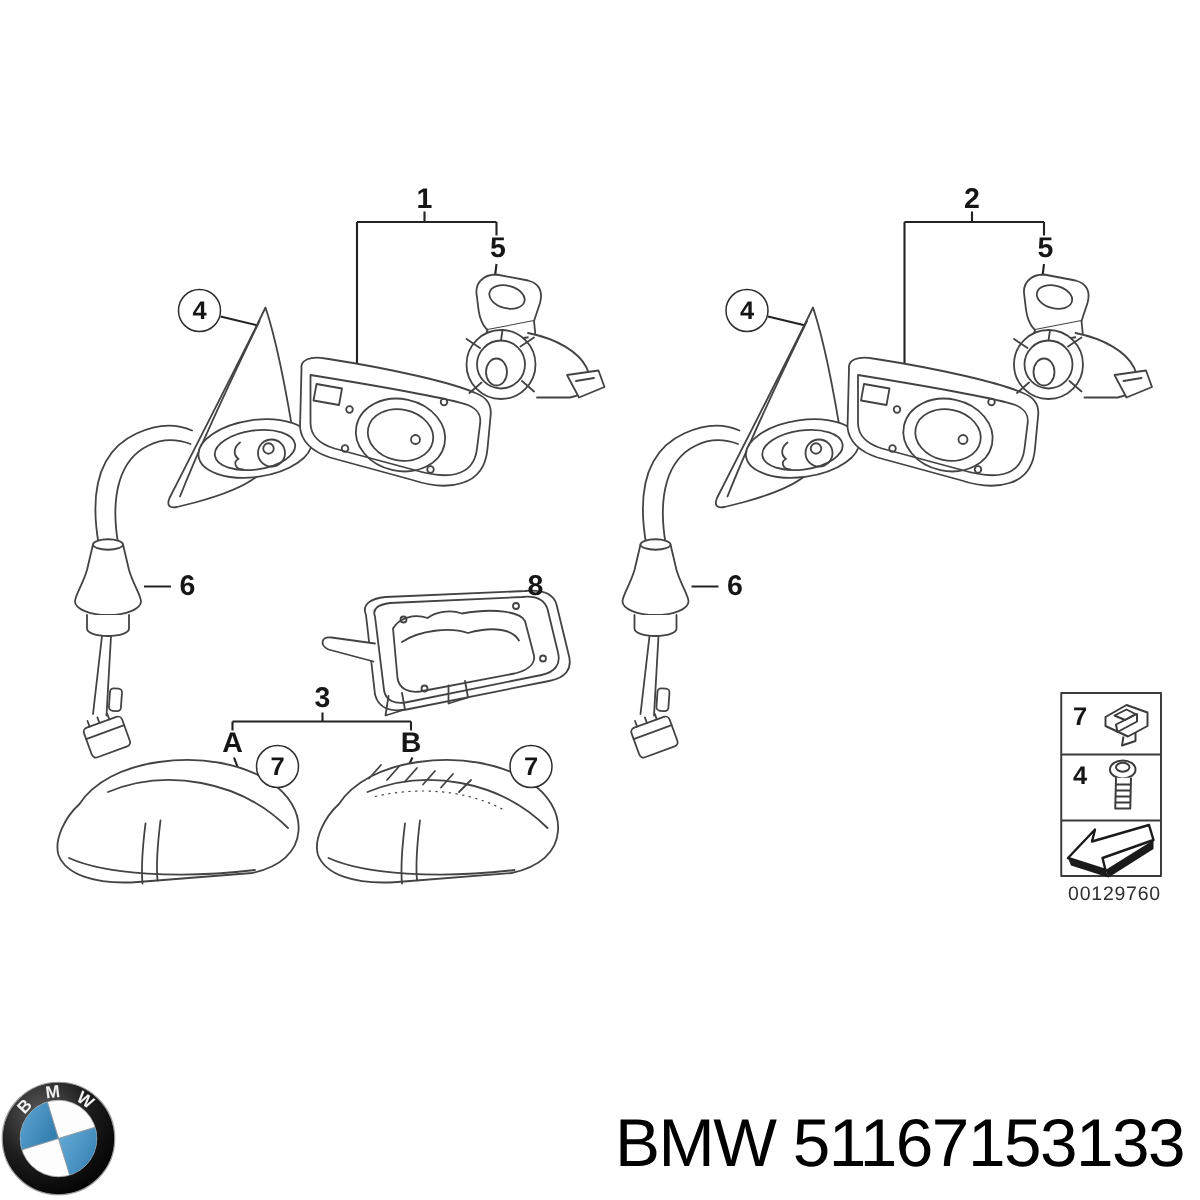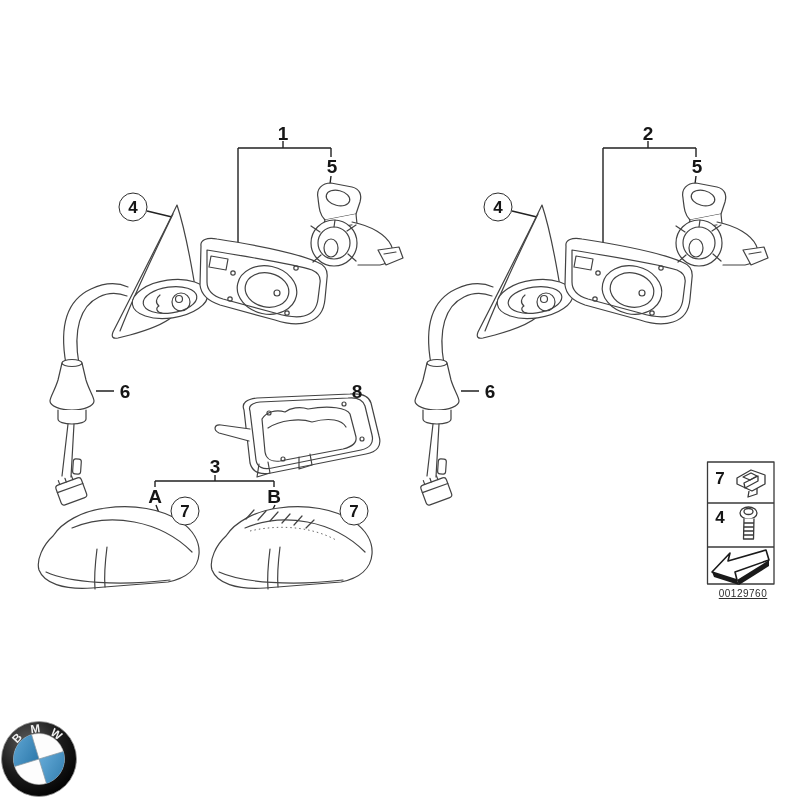--- a/index.html
+++ b/index.html
@@ -6,22 +6,22 @@
   .stage{position:relative;width:800px;height:800px;background:#fff;overflow:hidden;
          font-family:"Liberation Sans",sans-serif;}
   .art{position:absolute;left:0;top:0;}
   .label{position:absolute;transform:translate(-50%,-50%);
          font-weight:bold;font-size:19px;color:#161616;line-height:1;
          font-family:"Liberation Sans",sans-serif;}
   .circle{width:27px;height:27px;border:1.8px solid #2d2d2d;border-radius:50%;
           background:#fff;display:flex;align-items:center;justify-content:center;
           font-size:17px;}
   .legend-ref{font-size:17px;}
-  .legend-num{position:absolute;transform:translateX(-50%);font-size:10px;
-              letter-spacing:.5px;color:#2e2e2e;font-weight:400;text-decoration:underline;}
+  .legend-num{position:absolute;transform:translateX(-50%);font-size:13px;
+              letter-spacing:.5px;color:#2e2e2e;font-weight:400;}
   .footer-part{position:absolute;left:410px;top:736px;font-size:45px;
                font-weight:500;color:#000;letter-spacing:-1px;white-space:nowrap;}
 </style>
 </head>
 <body>
 
 <div class="stage">
 
   <svg class="art" width="800" height="800" viewBox="0 0 800 800">
     <defs>
@@ -187,14 +187,15 @@
   <div class="label" style="left:215px;top:466px">3</div>
   <div class="label" style="left:155px;top:496px">A</div>
   <div class="label" style="left:274px;top:496px">B</div>
   <div class="label circle" style="left:185px;top:511px">7</div>
   <div class="label circle" style="left:354px;top:511px">7</div>
 
   <div class="label legend-ref" style="left:720px;top:478px">7</div>
   <div class="label legend-ref" style="left:720px;top:517px">4</div>
   <div class="legend-num" style="left:743px;top:588px">00129760</div>
 
+  <div class="footer-part">BMW 51167153133</div>
 
 </div>
 
 </body></html>

